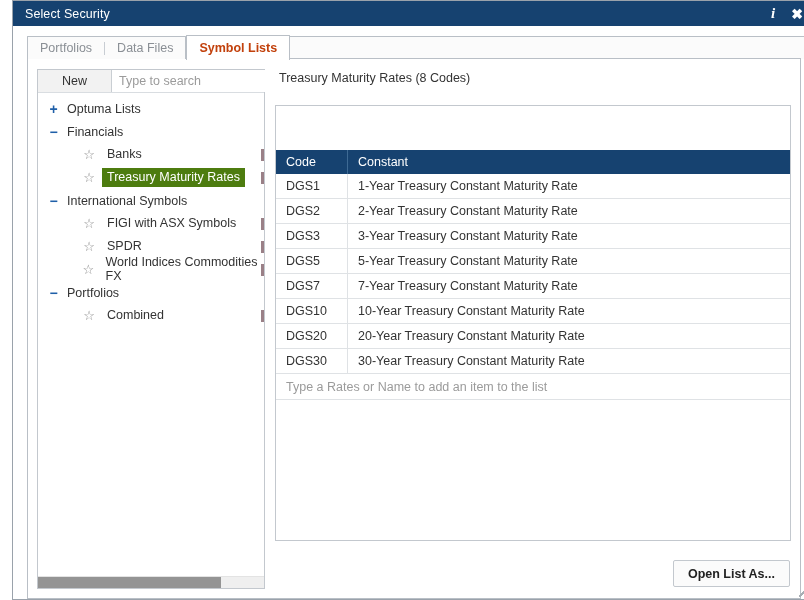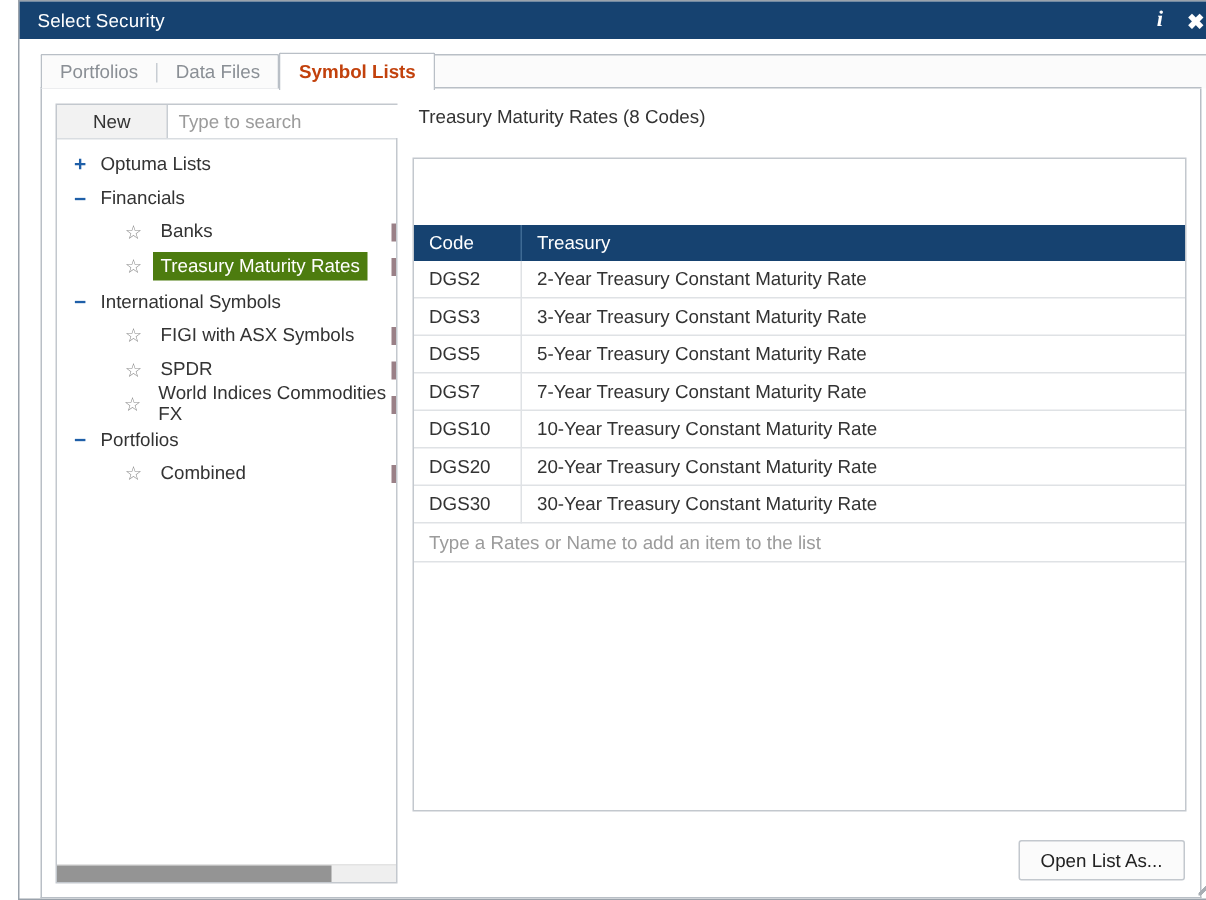--- a/index.html
+++ b/index.html
@@ -119,21 +119,21 @@
   .add-row{
     height:25px;display:flex;align-items:center;padding-left:10px;
     font-size:12.5px;color:#9b9b9b;border-bottom:1px solid #dfe2e5;
   }
   
   .footer{flex:0 0 auto;display:flex;justify-content:flex-end;padding:9px 1px 2px 0;}
   .btn-open{
     min-width:90px;height:27px;box-sizing:border-box;padding:0 14px;
     background:#fbfbfb;border:1px solid #c3c8ce;border-radius:2px;
     font-family:"Liberation Sans",sans-serif;font-size:12.5px;color:#222;
-    display:flex;align-items:center;justify-content:center;
+    display:flex;align-items:center;justify-content:center;font-weight:bold;
   }
   .grip{
     position:absolute;right:2px;bottom:2px;width:14px;height:14px;
     background:
       linear-gradient(135deg,transparent 44%,#a8aeb4 44%,#a8aeb4 56%,transparent 56%),
       linear-gradient(135deg,transparent 70%,#a8aeb4 70%,#a8aeb4 82%,transparent 82%);
   }
 </style>
 </head>
 <body>
@@ -231,24 +231,28 @@
       </div>
 
       <div class="rightpane">
         <div class="list-title">Treasury Maturity Rates (8 Codes)</div>
 
         <div class="tablebox">
           <table>
             <thead>
               <tr>
                 <th class="c-code">Code</th>
-                <th>Treasury</th>
+                <th>Constant</th>
               </tr>
             </thead>
             <tbody>
+              <tr>
+                <td class="c-code">DGS1</td>
+                <td>1-Year Treasury Constant Maturity Rate</td>
+              </tr>
               <tr>
                 <td class="c-code">DGS2</td>
                 <td>2-Year Treasury Constant Maturity Rate</td>
               </tr>
               <tr>
                 <td class="c-code">DGS3</td>
                 <td>3-Year Treasury Constant Maturity Rate</td>
               </tr>
               <tr>
                 <td class="c-code">DGS5</td>

